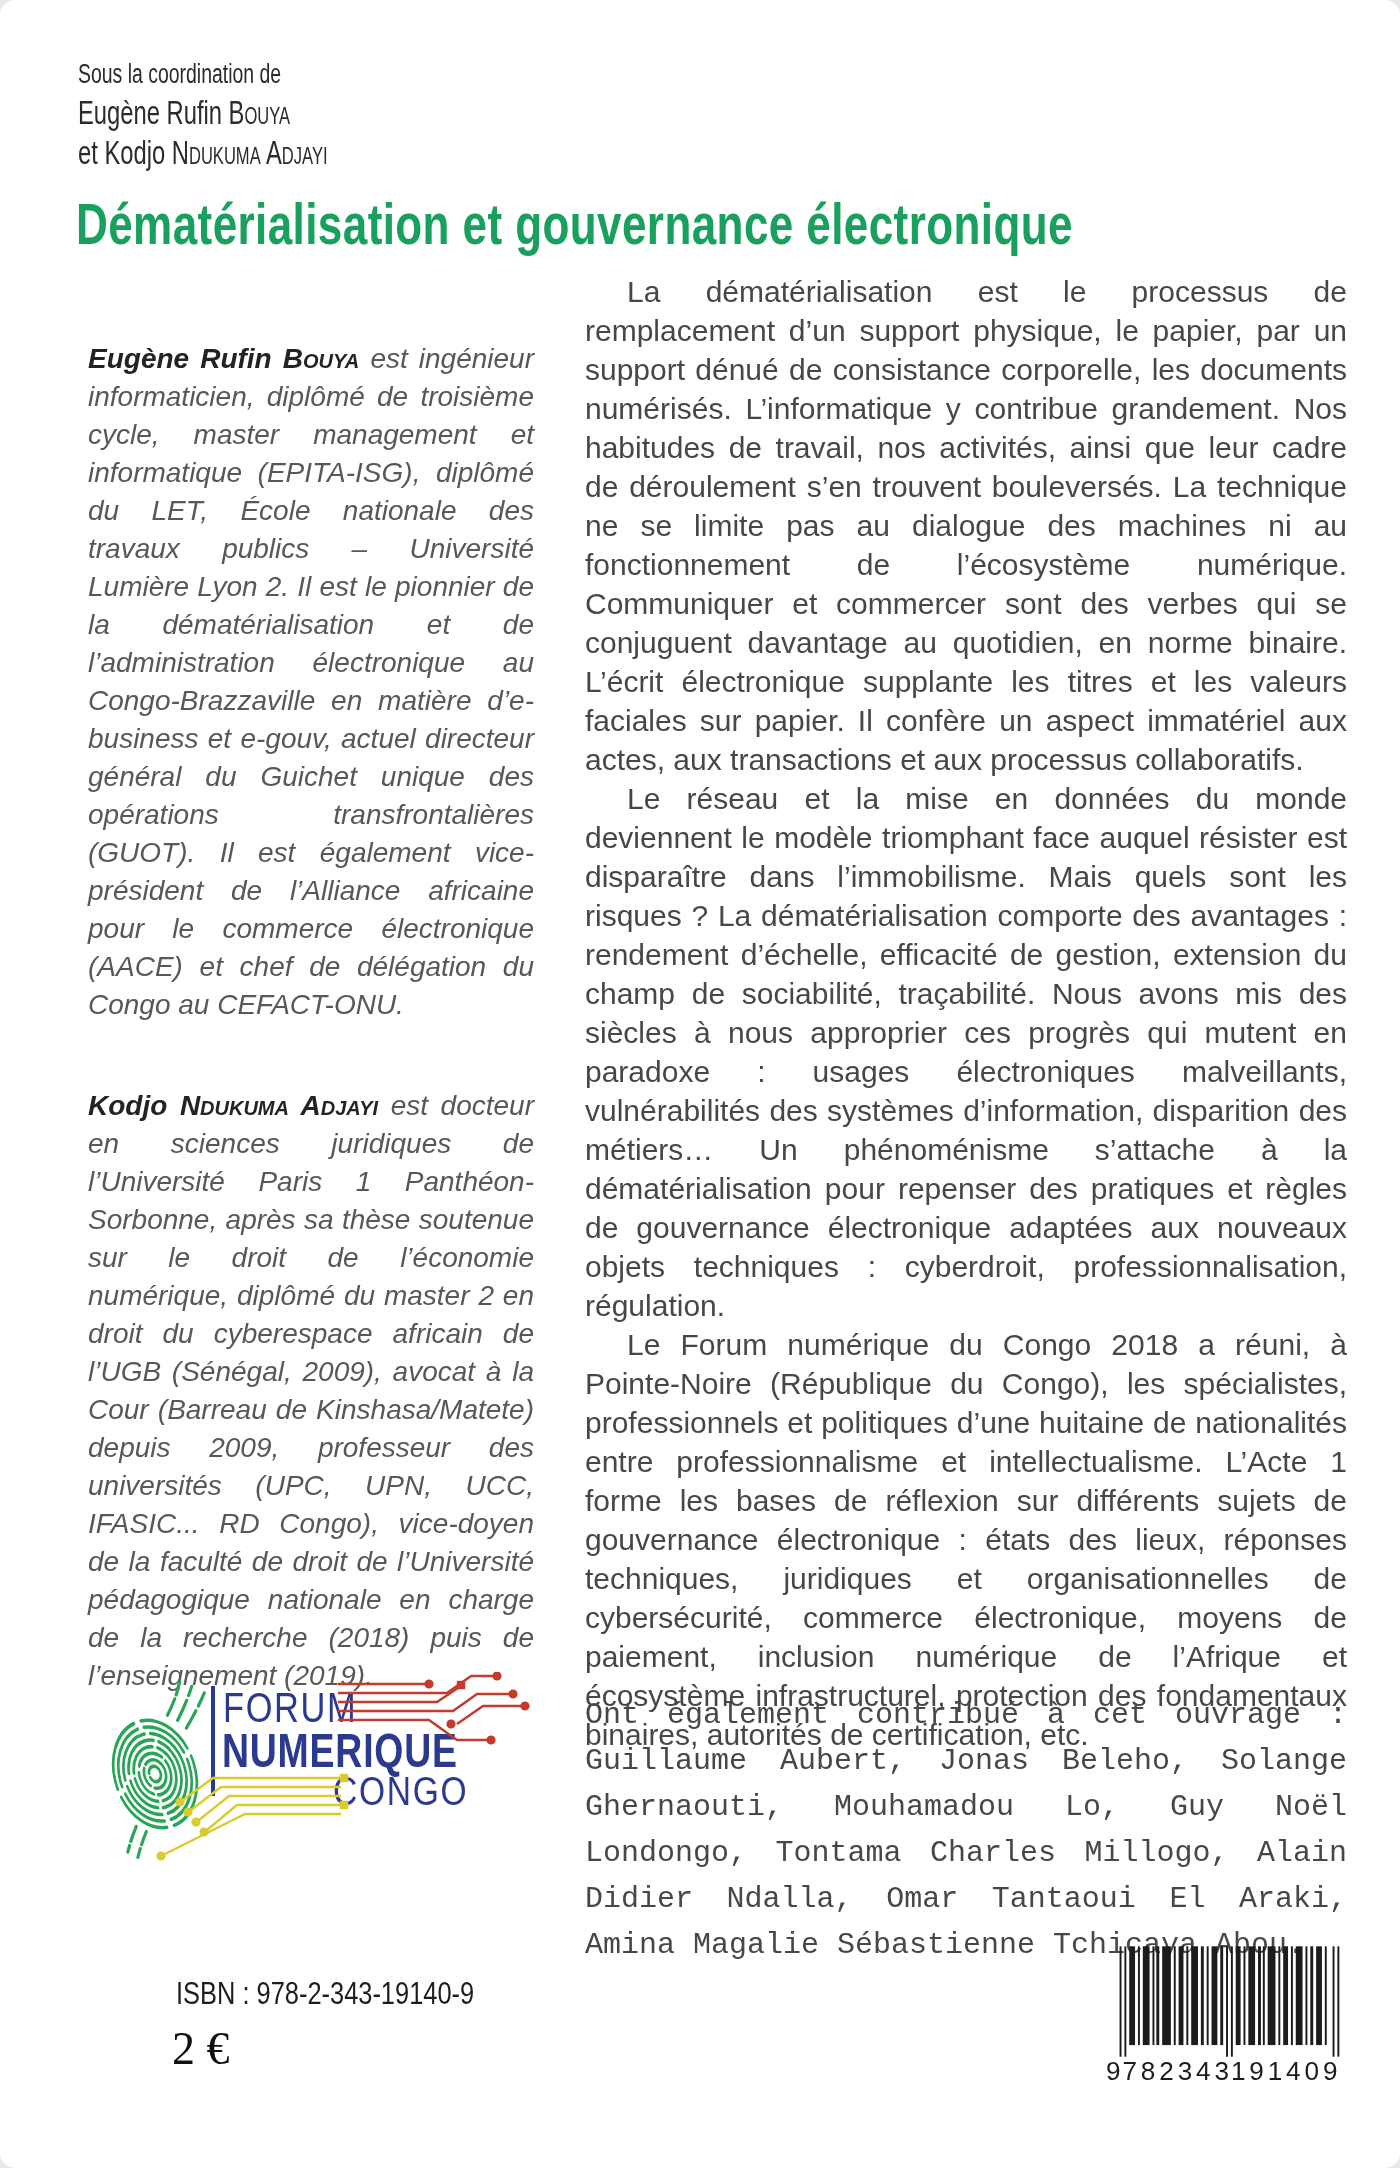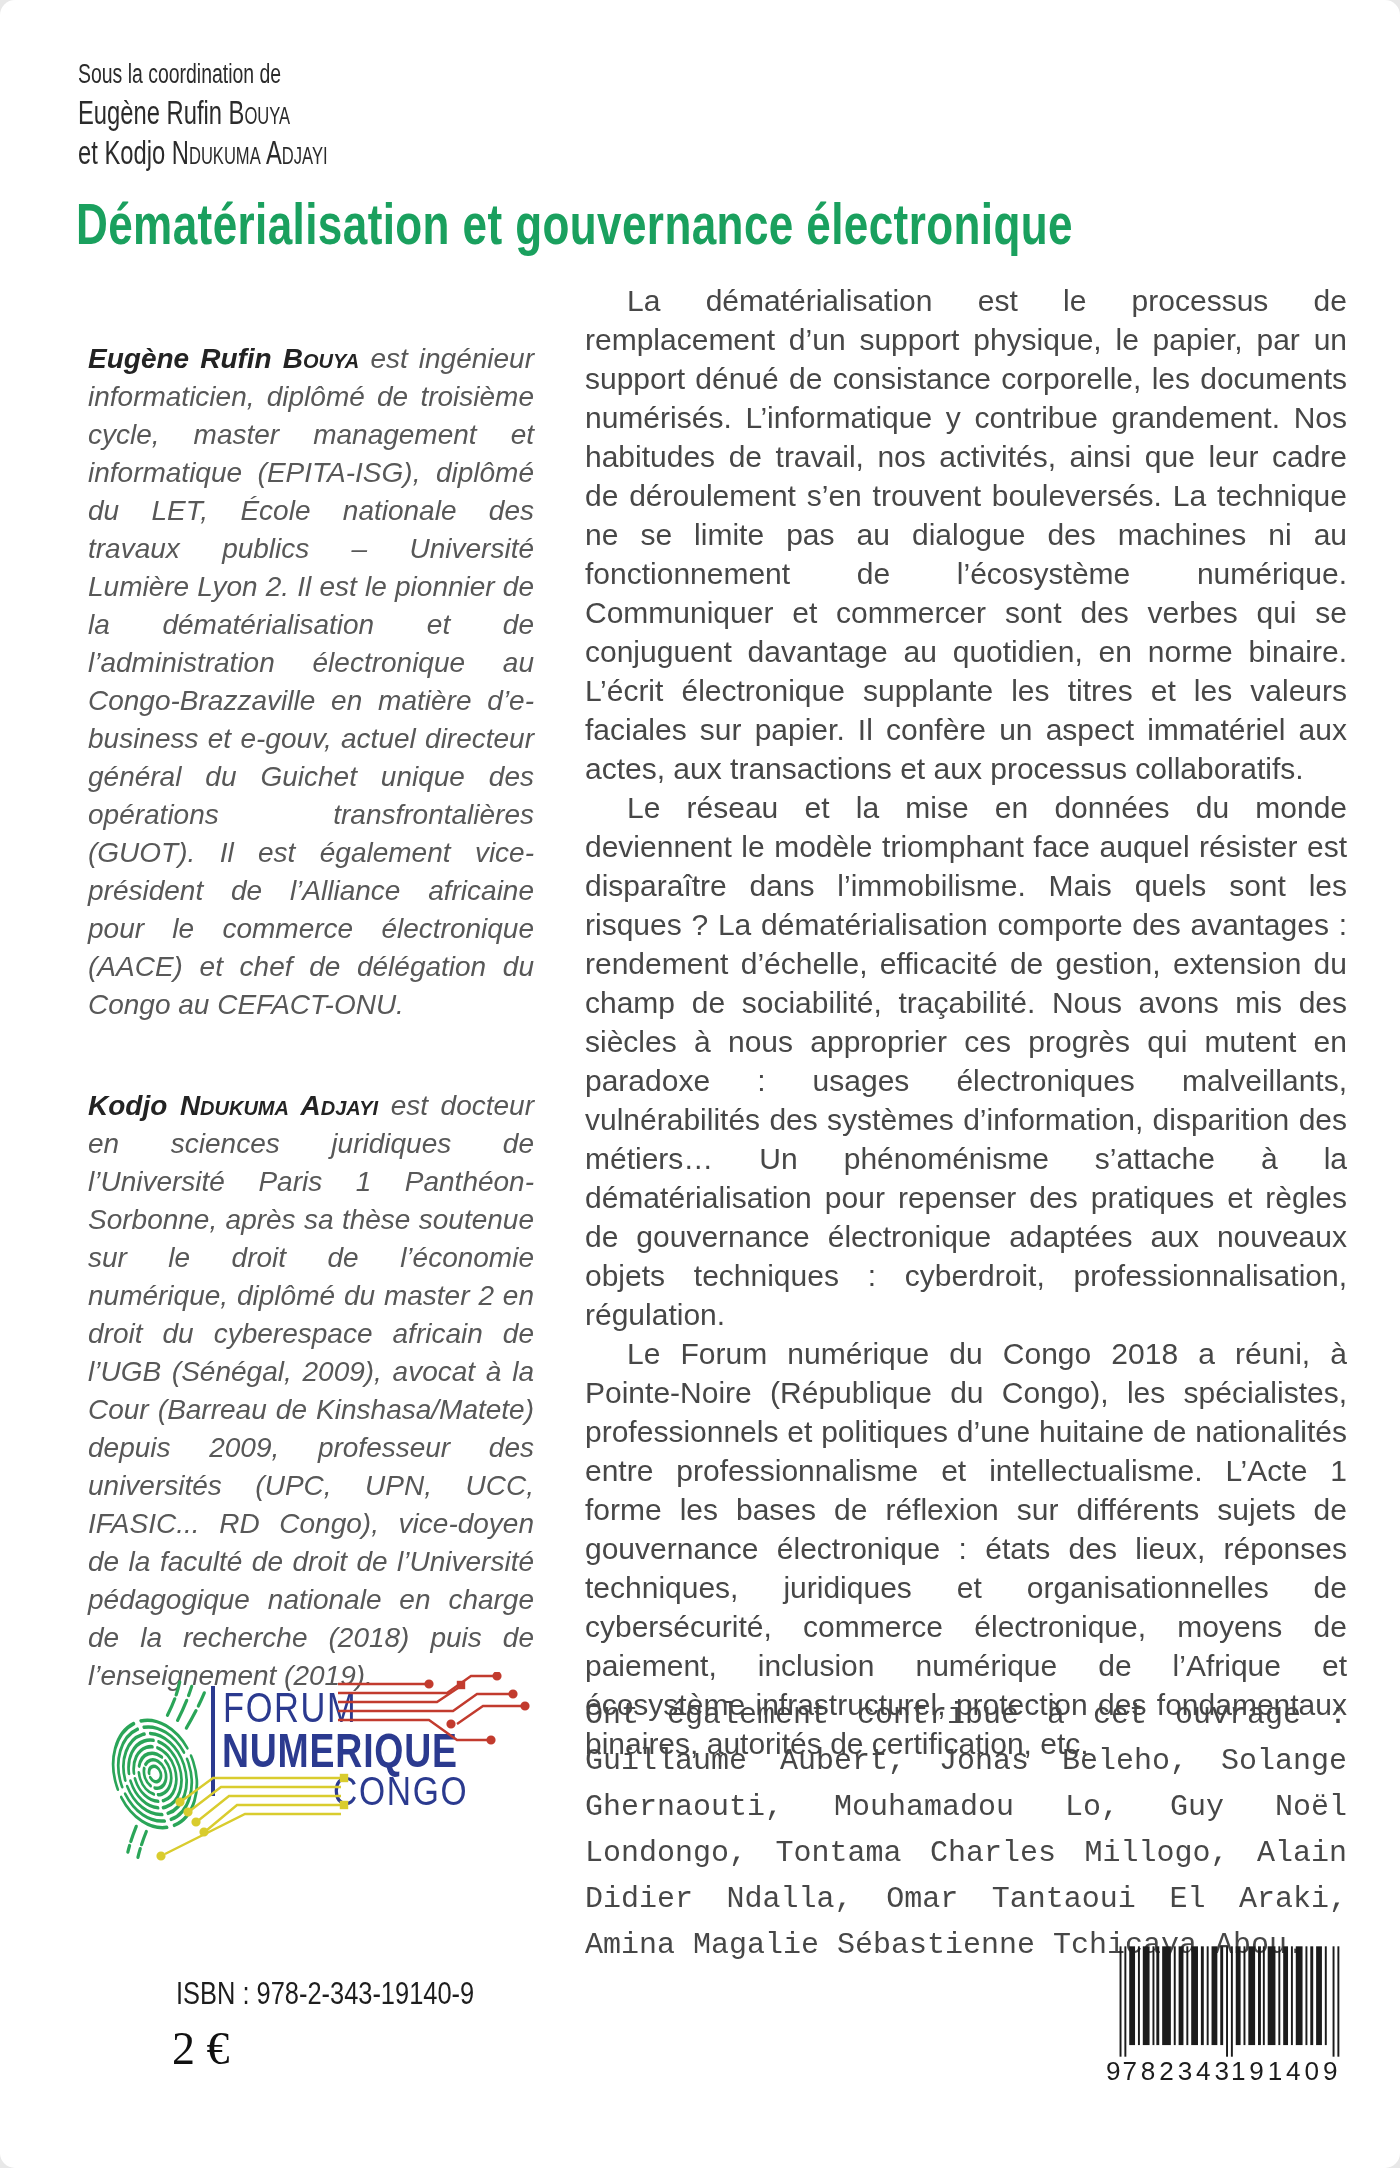--- a/index.html
+++ b/index.html
@@ -17,21 +17,21 @@
   .title{position:absolute;left:76px;top:190px;font-size:58px;font-weight:bold;
     color:#1aa05e;transform:scaleX(0.76);transform-origin:left top;
     white-space:nowrap;letter-spacing:0.5px;}
   
   .bio{position:absolute;left:88px;width:446px;font-style:italic;color:#585858;
     font-size:28px;line-height:38px;text-align:justify;}
   .bio1{top:340px;}
   .bio2{top:1087px;}
   .bio-name{font-weight:bold;color:#232323;}
   
-  .synopsis{position:absolute;left:585px;top:281px;width:762px;}
+  .synopsis{position:absolute;left:585px;top:272px;width:762px;}
   .synopsis p{margin:0;text-indent:42px;font-size:30px;line-height:39px;
     color:#474747;text-align:justify;}
   .contributors{position:absolute;left:585px;top:1692px;width:762px;
     font-size:30px;line-height:46px;color:#474747;text-align:justify;font-family:Liberation Mono, monospace;}
   
   .isbn{position:absolute;left:176px;top:1976px;font-size:31px;color:#1d1d1d;
     transform:scaleX(0.82);transform-origin:left top;white-space:nowrap;}
   .price{position:absolute;left:172px;top:2022px;font-size:46px;
     font-family:"Liberation Serif",serif;color:#101010;}
   .logo{position:absolute;left:95px;top:1672px;width:440px;height:190px;}

